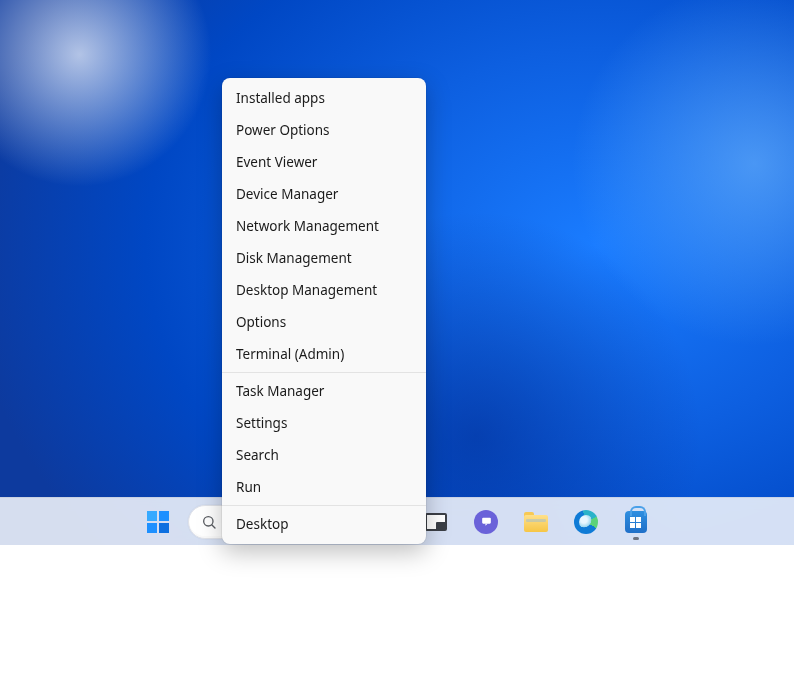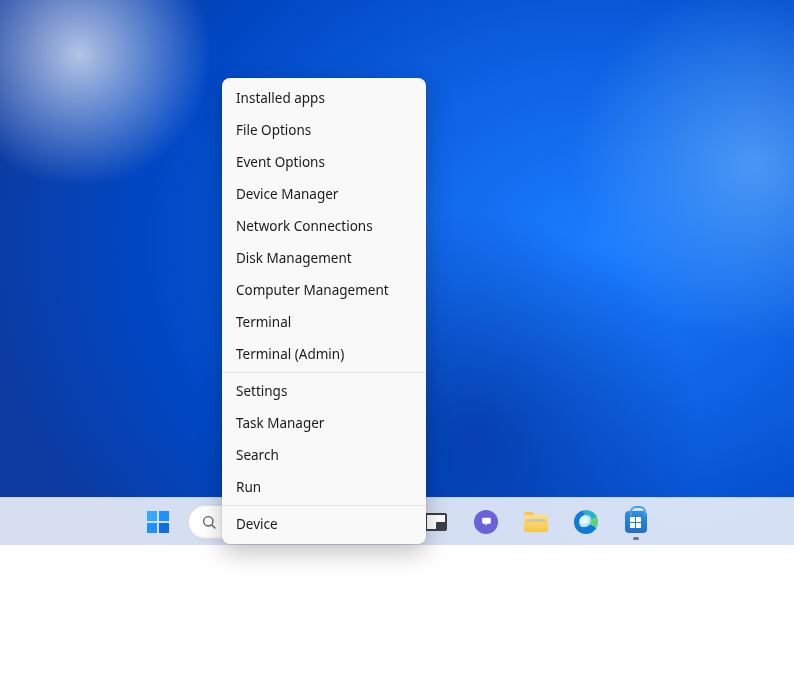--- a/index.html
+++ b/index.html
@@ -128,59 +128,59 @@
 </head>
 <body>
 
 <div class="desktop bloom">
 
   <div class="ctx-menu" id="ctx-menu">
       <div class="ctx-item">
         <span>Installed apps</span>
       </div>
       <div class="ctx-item">
-        <span>File Options</span>
-      </div>
-      <div class="ctx-item">
-        <span>Event Options</span>
+        <span>Power Options</span>
+      </div>
+      <div class="ctx-item">
+        <span>Event Viewer</span>
       </div>
       <div class="ctx-item">
         <span>Device Manager</span>
       </div>
       <div class="ctx-item">
-        <span>Network Connections</span>
+        <span>Network Management</span>
       </div>
       <div class="ctx-item">
         <span>Disk Management</span>
       </div>
       <div class="ctx-item">
-        <span>Computer Management</span>
-      </div>
-      <div class="ctx-item">
-        <span>Terminal</span>
+        <span>Desktop Management</span>
+      </div>
+      <div class="ctx-item">
+        <span>Options</span>
       </div>
       <div class="ctx-item">
         <span>Terminal (Admin)</span>
       </div>
       <div class="ctx-sep"></div>
       <div class="ctx-item">
+        <span>Task Manager</span>
+      </div>
+      <div class="ctx-item">
         <span>Settings</span>
       </div>
       <div class="ctx-item">
-        <span>Task Manager</span>
-      </div>
-      <div class="ctx-item">
         <span>Search</span>
       </div>
       <div class="ctx-item">
         <span>Run</span>
       </div>
       <div class="ctx-sep"></div>
       <div class="ctx-item">
-        <span>Device</span>
+        <span>Desktop</span>
       </div>
     </div>
 
   <div class="taskbar">
 
     <div class="tb-btn tb-slot">
       <div class="start-grid">
           <span></span>
           <span></span>
           <span></span>

